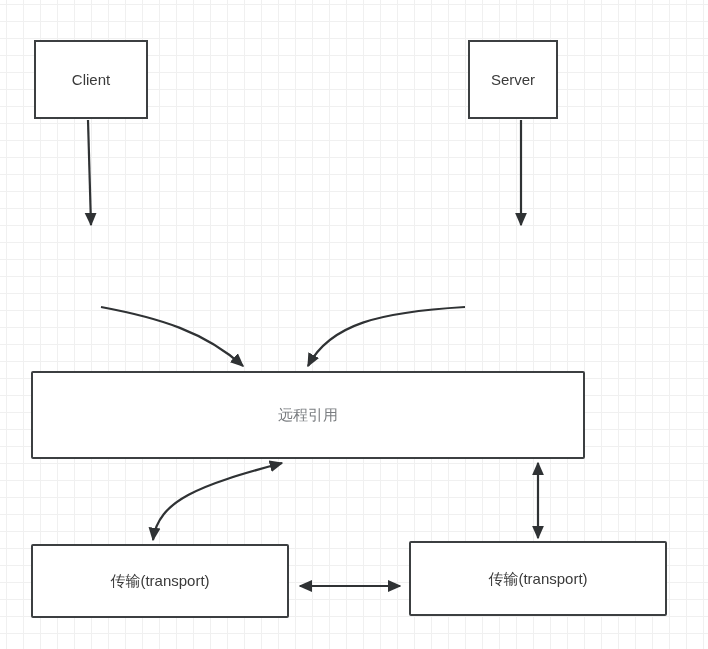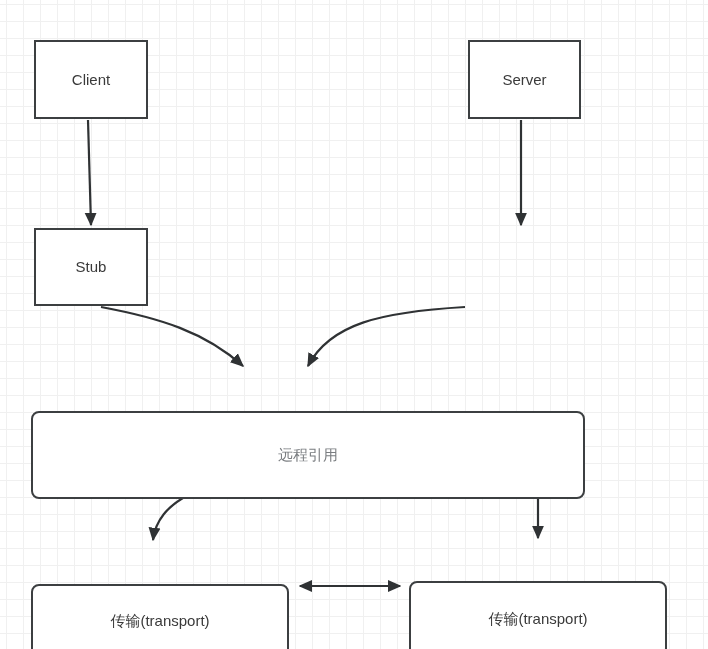--- a/index.html
+++ b/index.html
@@ -32,21 +32,21 @@
     background: #ffffff;
     border: 2px solid #3c3f41;
     display: flex;
     align-items: center;
     justify-content: center;
     color: #3a3a3a;
     font-size: 15px;
     line-height: 1.2;
     z-index: 3;
   }
-  .node.rounded { border-radius: 8px; margin-top: 40px; }
+  .node.rounded { border-radius: 2px; }
   .node.muted { color: #7a7d80; }
   #edges {
     position: absolute;
     left: 0; top: 0;
     width: 708px;
     height: 649px;
     z-index: 2;
     pointer-events: none;
   }
   .edge-path {
@@ -76,25 +76,22 @@
         <path class="edge-path" d="M 465 307 C 380 312 330 324 308 366" marker-end="url(#arrow-end)"></path>
         <path class="edge-path" d="M 153 540 C 158 500 200 485 282 463" marker-end="url(#arrow-end)" marker-start="url(#arrow-start)"></path>
         <path class="edge-path" d="M 538 463 L 538 538" marker-end="url(#arrow-end)" marker-start="url(#arrow-start)"></path>
         <path class="edge-path" d="M 300 586 L 400 586" marker-end="url(#arrow-end)" marker-start="url(#arrow-start)"></path>
       </g>
   </svg>
 
   <div class="node" style="left: 34px; top: 40px; width: 114px; height: 79px;">
     <span>Client</span>
   </div>
-  <div class="node" style="left: 468px; top: 40px; width: 113px; height: 79px;">
+  <div class="node" style="left: 468px; top: 40px; width: 90px; height: 79px;">
     <span>Server</span>
-  </div>
-  <div class="node" style="left: 34px; top: 228px; width: 114px; height: 78px;">
-    <span>Stub</span>
   </div>
   <div class="node rounded muted" style="left: 31px; top: 371px; width: 554px; height: 88px;">
     <span>远程引用</span>
   </div>
   <div class="node rounded" style="left: 31px; top: 544px; width: 258px; height: 74px;">
     <span>传输(transport)</span>
   </div>
   <div class="node rounded" style="left: 409px; top: 541px; width: 258px; height: 75px;">
     <span>传输(transport)</span>
   </div>

